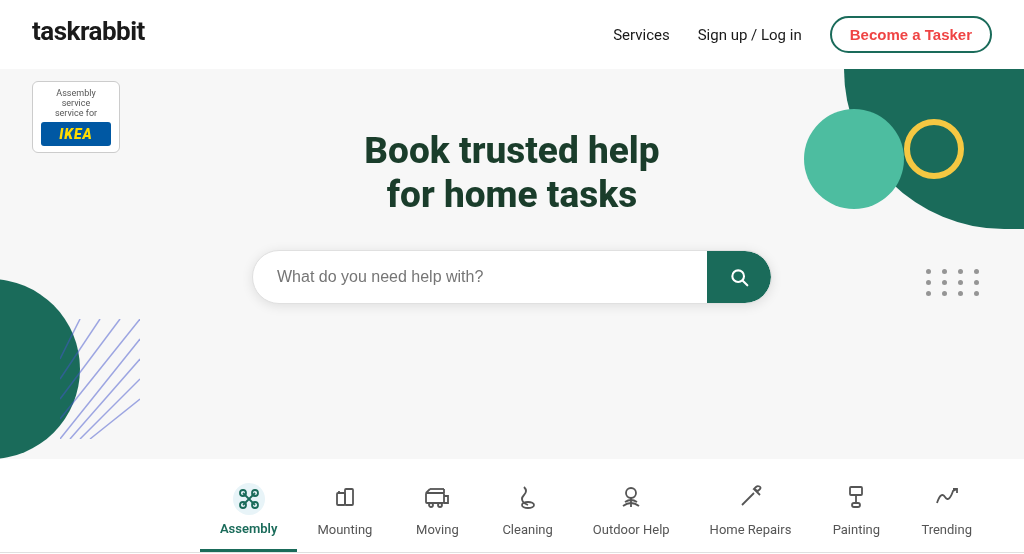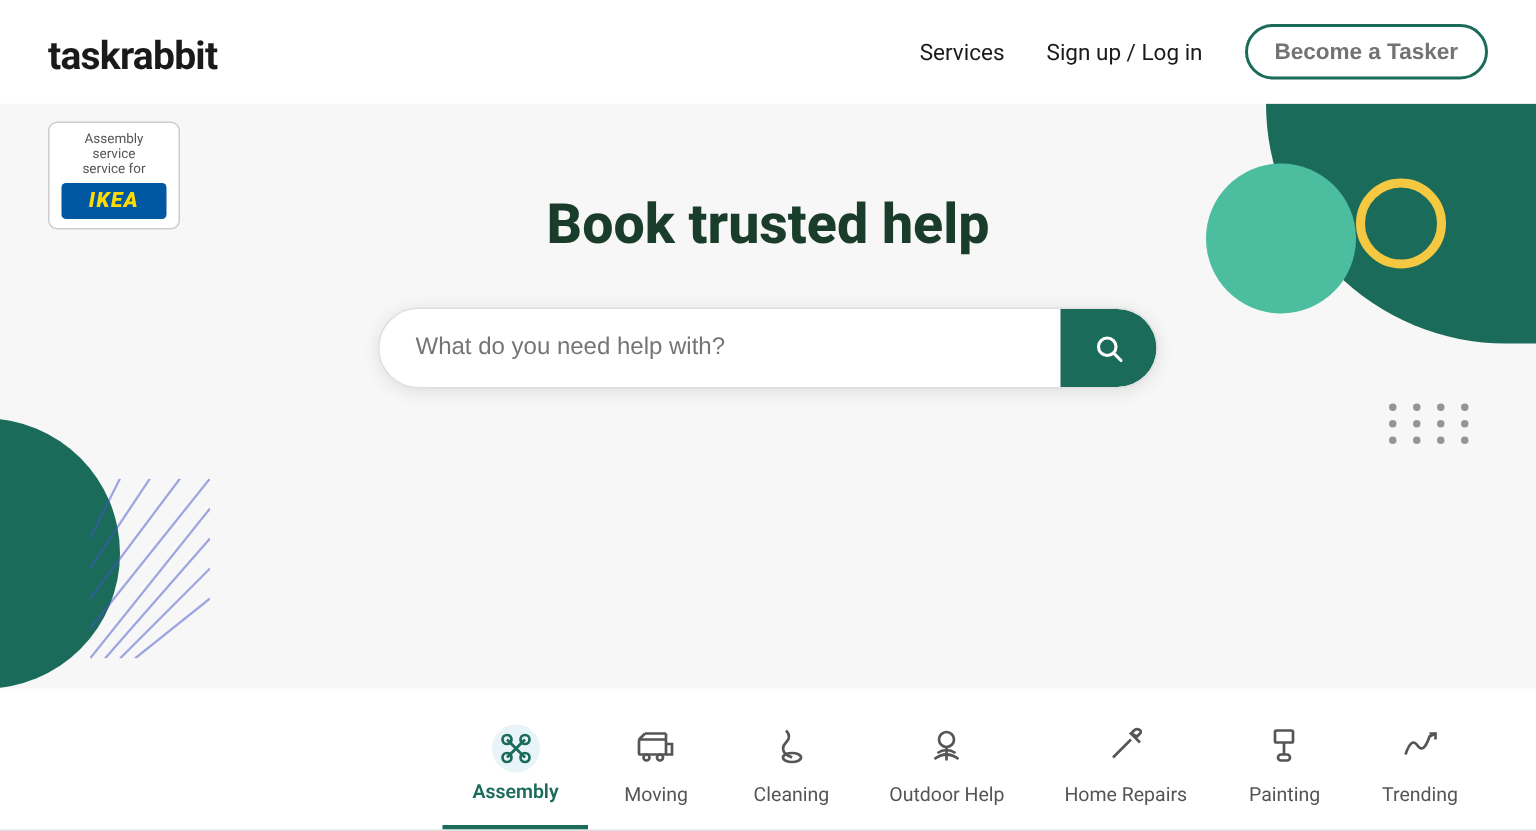--- a/index.html
+++ b/index.html
@@ -1,21 +1,21 @@
 <!DOCTYPE html>
 <html><head>
   <meta charset="utf-8">
   <style>
     * { margin: 0; padding: 0; box-sizing: border-box; }
     body { font-family: -apple-system, BlinkMacSystemFont, 'Segoe UI', Roboto, sans-serif; background: #fff; overflow-x: hidden; width: 1024px; height: 554px; position: relative; }
 
     
     header {
       display: flex;
-      align-items: flex-end;
+      align-items: flex-start;
       justify-content: space-between;
       padding: 16px 32px;
       background: #fff;
       position: relative;
       z-index: 10;
     }
     .logo {
       font-size: 26px;
       font-weight: 700;
       color: #1a1a1a;
@@ -27,21 +27,21 @@
       gap: 28px;
     }
     .nav-link {
       font-size: 15px;
       color: #1a1a1a;
       text-decoration: none;
       cursor: pointer;
     }
     .become-tasker-btn {
       border: 2px solid #1a6b5a;
-      color: #737373;
+      color: #ef4444;
       background: #fff;
       padding: 8px 18px;
       border-radius: 24px;
       font-size: 15px;
       font-weight: 600;
       cursor: pointer;
     }
 
     
     .hero {
@@ -320,20 +320,21 @@
     <div>Assembly service</div>
     <div>service for</div>
     <div class="ikea-logo-box">
       <span class="ikea-logo-text">IKEA</span>
     </div>
   </div>
 
   <div class="hero-content">
     <h1 class="hero-title">
       <span>Book trusted help</span><br>
+      <span>for home tasks</span>
     </h1>
     <div class="search-bar">
       <input type="text" class="search-input" placeholder="What do you need help with?" style="">
       <button class="search-btn">
         <svg class="search-icon-svg" viewBox="0 0 24 24">
           <circle cx="11" cy="11" r="7" stroke="white" stroke-width="2.5" fill="none"></circle>
           <line x1="16.5" y1="16.5" x2="22" y2="22" stroke="white" stroke-width="2.5" stroke-linecap="round"></line>
         </svg>
       </button>
     </div>
@@ -351,20 +352,28 @@
             <circle cx="20" cy="20" r="3"></circle>
     <circle cx="8" cy="20" r="3"></circle>
             <circle cx="20" cy="8" r="3"></circle>
   </svg>
         </div>
       </span>
       <span class="cat-label">Assembly</span>
     </div>
     <div class="category-item">
       <span class="cat-icon"><svg class="icon-svg" viewBox="0 0 28 28" fill="none" stroke="#555" stroke-width="1.8">
+    <rect x="6" y="10" width="8" height="12" rx="1"></rect>
+          <rect x="14" y="6" width="8" height="16" rx="1"></rect>
+    <line x1="8" y1="8" x2="8" y2="10"></line>
+  </svg></span>
+      <span class="cat-label">Mounting</span>
+    </div>
+    <div class="category-item">
+      <span class="cat-icon"><svg class="icon-svg" viewBox="0 0 28 28" fill="none" stroke="#555" stroke-width="1.8">
     <rect x="3" y="10" width="18" height="10" rx="1"></rect>
     <circle cx="8" cy="22" r="2"></circle>
           <circle cx="17" cy="22" r="2"></circle>
     <polyline points="21,13 25,13 25,20 21,20"></polyline>
     <line x1="3" y1="10" x2="7" y2="6"></line>
           <line x1="7" y1="6" x2="21" y2="6"></line>
           <line x1="21" y1="6" x2="21" y2="10"></line>
   </svg></span>
       <span class="cat-label">Moving</span>
     </div>

